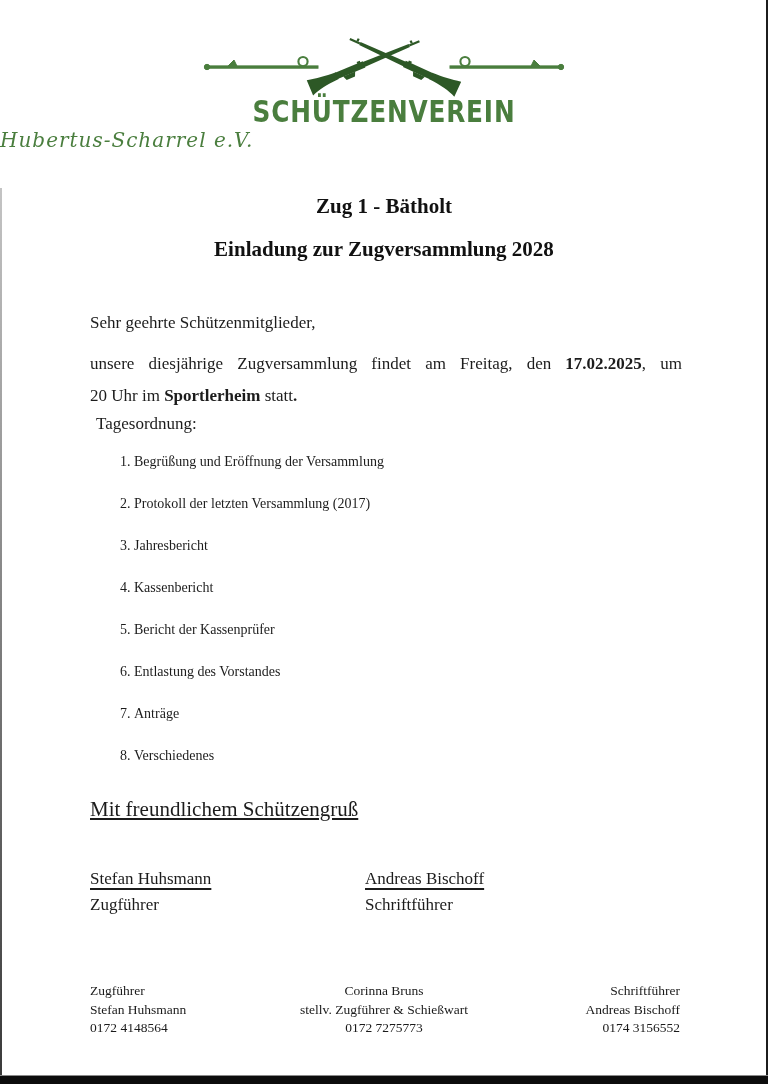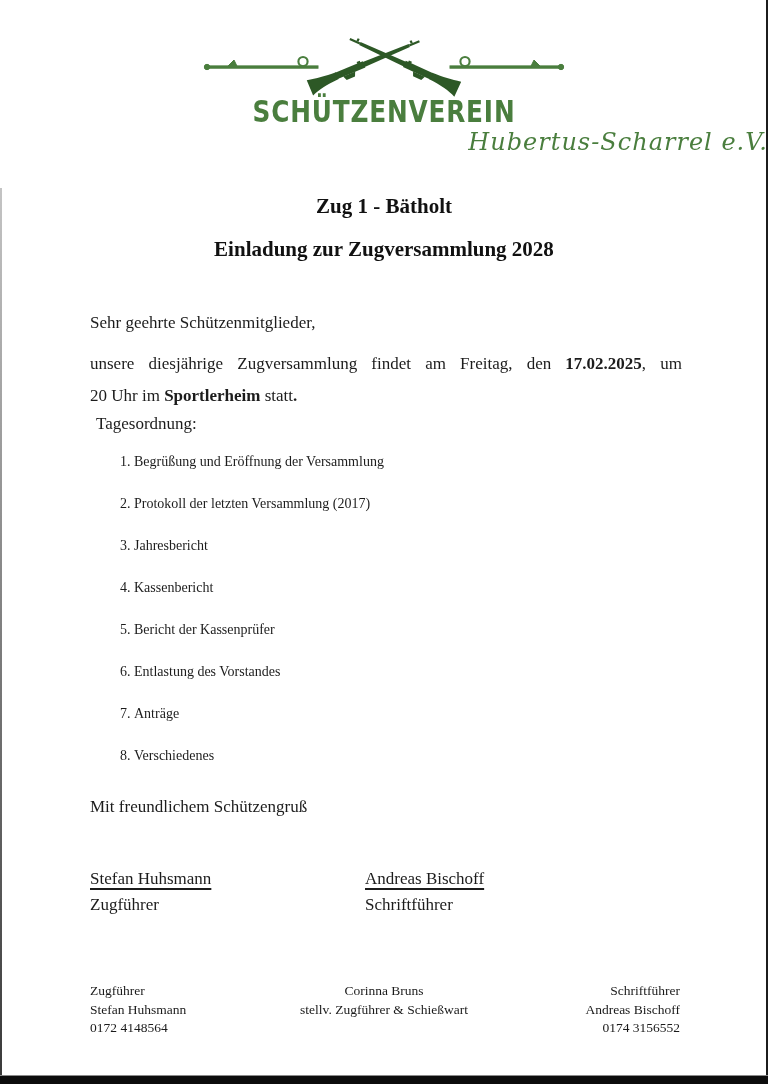--- a/index.html
+++ b/index.html
@@ -29,41 +29,41 @@
   .emblem{position:absolute;left:199px;top:25px;width:370px;height:72px;}
   .emblem .flourish{stroke:var(--logo-green);fill:var(--logo-green);}
   .emblem .flourish-curl{fill:none;stroke:var(--logo-green);stroke-width:2.1px;}
   .emblem .rifle{fill:var(--rifle-green);}
   .club-name{
     position:absolute;top:93px;left:0;right:0;text-align:center;
     font-family:"DejaVu Sans",sans-serif;font-weight:bold;font-size:31px;
     color:var(--logo-green);transform:scaleX(0.8);letter-spacing:1px;white-space:nowrap;
   }
   .club-subtitle{
-    position:absolute;top:128px;left:0;right:0;text-align:right;
-    font-family:"DejaVu Serif",serif;font-style:italic;font-size:24px;
+    position:absolute;top:128px;left:0;right:0;text-align:left;
+    font-family:"DejaVu Serif",serif;font-style:italic;font-size:20px;
     color:var(--logo-green);letter-spacing:1px;
   }
 
   
   .doc-title,.doc-subtitle{
     position:absolute;left:0;right:0;text-align:center;
     font-weight:bold;font-size:21px;color:#111;
   }
   .doc-title{top:194px;}
   .doc-subtitle{top:237px;}
 
   
   .salutation{position:absolute;left:90px;top:313px;font-size:17px;text-align:center;}
   .intro{position:absolute;left:90px;top:348px;width:592px;font-size:17px;line-height:32px;}
   .intro-line-1{text-align:justify;text-align-last:justify;}
   .agenda-heading{position:absolute;left:96px;top:414px;font-size:17px;}
   .agenda{position:absolute;left:90px;top:452px;padding-left:44px;list-style:decimal;}
   .agenda li{font-size:14px;line-height:20.5px;margin-bottom:21.5px;}
-  .closing{position:absolute;left:90px;top:797px;font-size:17px;}
+  .closing{position:absolute;left:90px;top:797px;font-size:21px;text-decoration:underline;}
 
   
   .sig-block{position:absolute;top:869px;font-size:17px;}
   .sig-1{left:90px;}
   .sig-2{left:365px;}
   .sig-name{
     text-decoration:underline;text-decoration-thickness:1.5px;text-underline-offset:4px;
   }
   .sig-role{margin-top:6px;}
 
@@ -161,20 +161,21 @@
   </div>
 
   <div class="footer-col footer-col-1">
     <div>Zugführer</div>
     <div>Stefan Huhsmann</div>
     <div>0172 4148564</div>
   </div>
   <div class="footer-col footer-col-2">
     <div>Corinna Bruns</div>
     <div>stellv. Zugführer &amp; Schießwart</div>
+    <div>0172 7275773</div>
   </div>
   <div class="footer-col footer-col-3">
     <div>Schriftführer</div>
     <div>Andreas Bischoff</div>
     <div>0174 3156552</div>
   </div>
 
 </div>
 
 </body></html>

